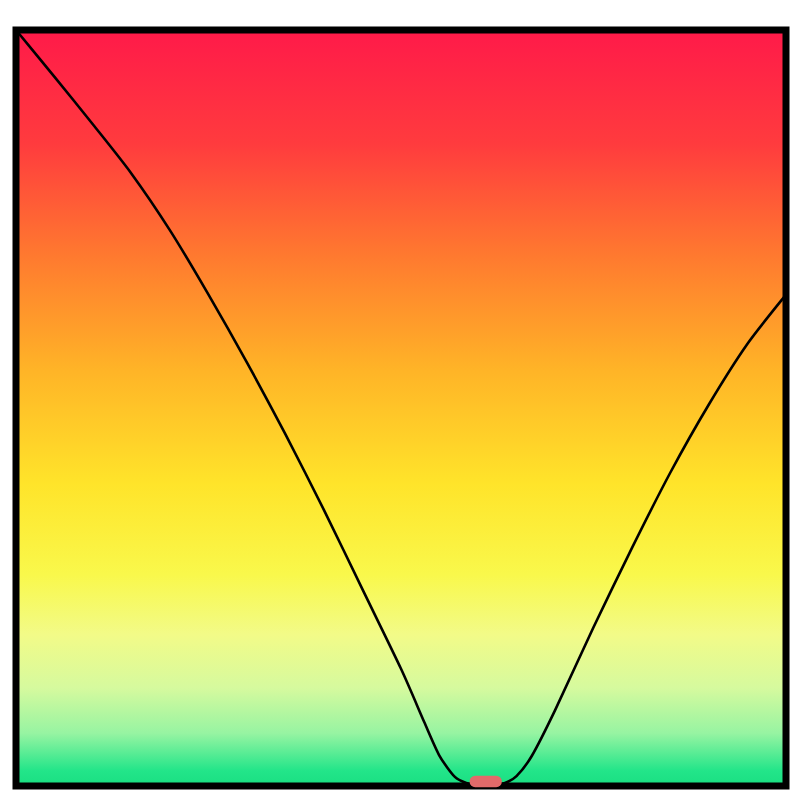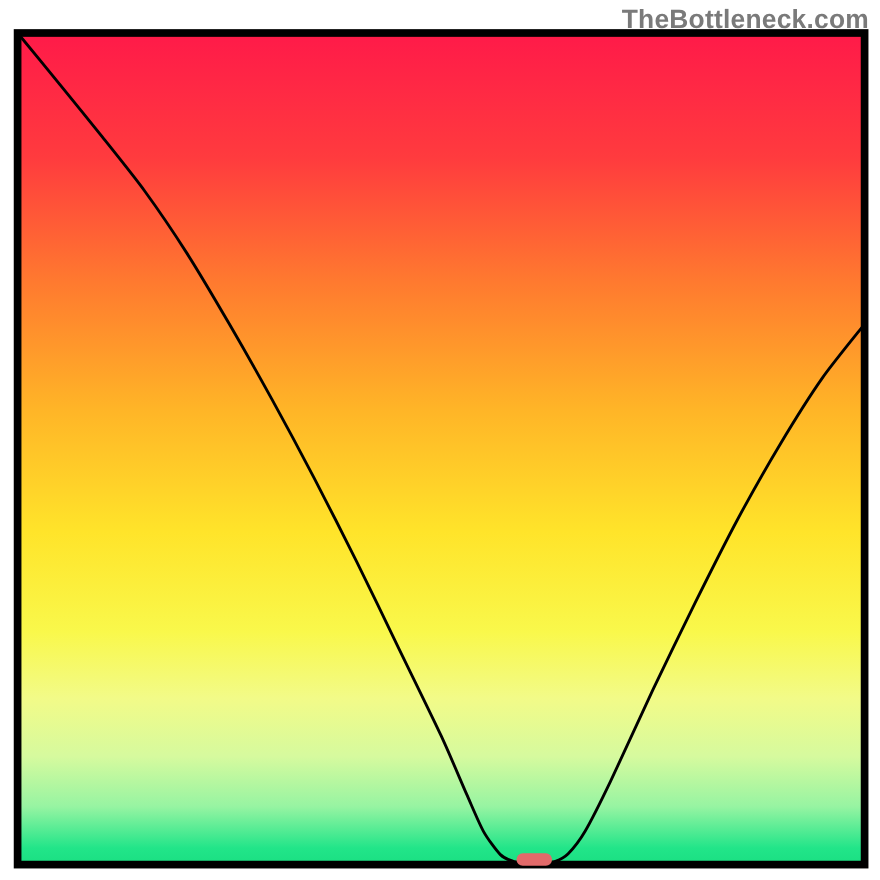--- a/index.html
+++ b/index.html
@@ -28,21 +28,20 @@
   svg {
     position: absolute;
     left: 0;
     top: 0;
   }
 </style>
 </head>
 <body>
 
 <div class="frame">
-  <div class="watermark">TheBottleneck.com</div>
 
   <svg id="chart-svg" width="800" height="800" viewBox="0 0 800 800">
     <defs>
       <linearGradient id="bg-grad" x1="0" y1="0" x2="0" y2="1">
           <stop offset="0.00%" stop-color="#ff1a49"></stop>
           <stop offset="15.00%" stop-color="#ff3b3e"></stop>
           <stop offset="30.00%" stop-color="#ff7a2f"></stop>
           <stop offset="45.00%" stop-color="#ffb427"></stop>
           <stop offset="60.00%" stop-color="#ffe42a"></stop>
           <stop offset="72.00%" stop-color="#f9f84b"></stop>

